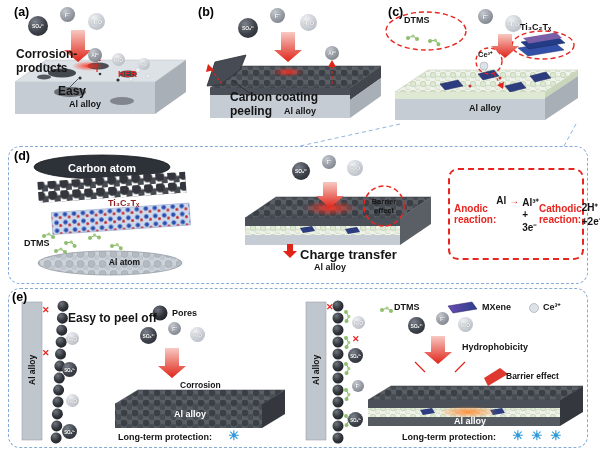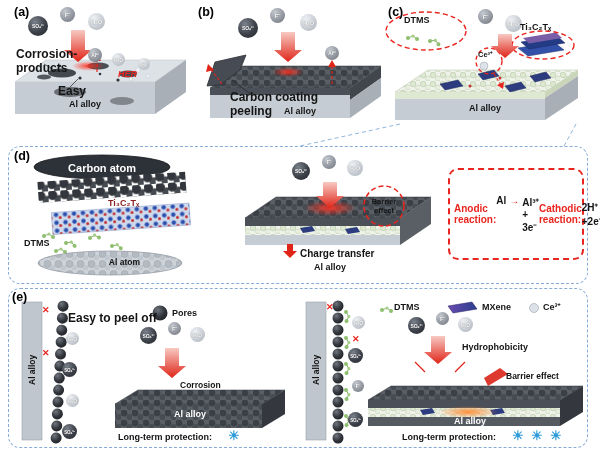--- a/index.html
+++ b/index.html
@@ -4,21 +4,21 @@
 <style>
   html,body{margin:0;padding:0;background:#fff;}
   .fig{position:relative;width:600px;height:456px;background:#fff;font-family:"Liberation Sans",sans-serif;overflow:hidden;}
   .gfx{position:absolute;left:0;top:0;}
   .lbl{position:absolute;font-weight:bold;color:#141414;white-space:pre-line;line-height:1.15;font-size:12px;}
   .tag{position:absolute;font-weight:bold;color:#000;font-size:12.5px;}
   .ion{position:absolute;border-radius:50%;display:flex;align-items:center;justify-content:center;color:#fff;font-weight:bold;text-shadow:0 0 1px rgba(0,0,0,.55);letter-spacing:-.2px;}
   .ion.dark{background:radial-gradient(circle at 35% 30%,#7c828c,#3c4048 55%,#22252b);}
   .ion.mid{background:radial-gradient(circle at 35% 30%,#c6cbd2,#8e939c 60%,#6d727a);}
   .ion.light{background:radial-gradient(circle at 35% 30%,#eef0f3,#c6cbd2 60%,#a7adb5);}
-  .red{color:#e8251f;font-style:italic;}
+  .red{color:#e8251f;}
   .white{color:#fff;}
   .dashbox{position:absolute;border:1.6px dashed #85abd6;border-radius:12px;}
   .rxbox{position:absolute;border:2px dashed #e8251f;border-radius:10px;display:flex;flex-direction:row;align-items:center;justify-content:space-evenly;padding:2px 4px;box-sizing:border-box;background:rgba(255,255,255,.6);}
   .rxtitle{font-size:10px;font-weight:bold;color:#e8251f;}
   .rxeq{font-size:10px;font-weight:bold;color:#141414;display:flex;gap:3px;}
   .vlabel{position:absolute;display:flex;align-items:center;justify-content:center;writing-mode:vertical-rl;transform:rotate(180deg);font-weight:bold;font-size:8.5px;color:#141414;}
   .sun{position:absolute;color:#2f9bd8;font-size:13px;font-weight:bold;}
   .cross{position:absolute;color:#e8251f;font-size:9px;font-weight:bold;}
   .ctr{text-align:center;}
 </style>
@@ -289,21 +289,21 @@
 
 <div class="lbl white ctr" style="left:60px;top:162px;width:84px;font-size:11px;">Carbon atom</div>
 <div class="lbl" style="left:108px;top:198px;font-size:9px;color:#8b1f1f;">Ti₃C₂Tₓ</div>
 <div class="lbl" style="left:24px;top:238px;font-size:9px;">DTMS</div>
 <div class="lbl ctr" style="left:80px;top:258px;width:60px;font-size:8.5px;text-align:right;">Al atom</div>
 <div class="ion dark" style="left:292px;top:162px;width:18px;height:18px;font-size:5px;">SO₄²⁻</div>
 <div class="ion mid" style="left:322px;top:155px;width:14px;height:14px;font-size:5.5px;">F⁻</div>
 <div class="ion light" style="left:347px;top:160px;width:16px;height:16px;font-size:5.5px;">H₂O</div>
 <div class="lbl ctr" style="left:362px;top:198px;width:44px;font-size:7.5px;">Barrier
 effect</div>
-<div class="lbl" style="left:300px;top:248px;font-size:10px;">Charge transfer</div>
+<div class="lbl" style="left:300px;top:248px;font-size:13px;">Charge transfer</div>
 <div class="lbl ctr" style="left:295px;top:262px;width:70px;font-size:9px;">Al alloy</div>
 <div class="rxbox" style="left:448px;top:168px;width:136px;height:92px;">
   <div class="rxtitle">Anodic reaction:</div>
   <div class="rxeq">
     <span>Al</span>
         <span class="red">→</span>
         <span>Al³⁺ + 3e⁻</span>
   </div>
   <div class="rxtitle">Cathodic reaction:</div>
   <div class="rxeq">

